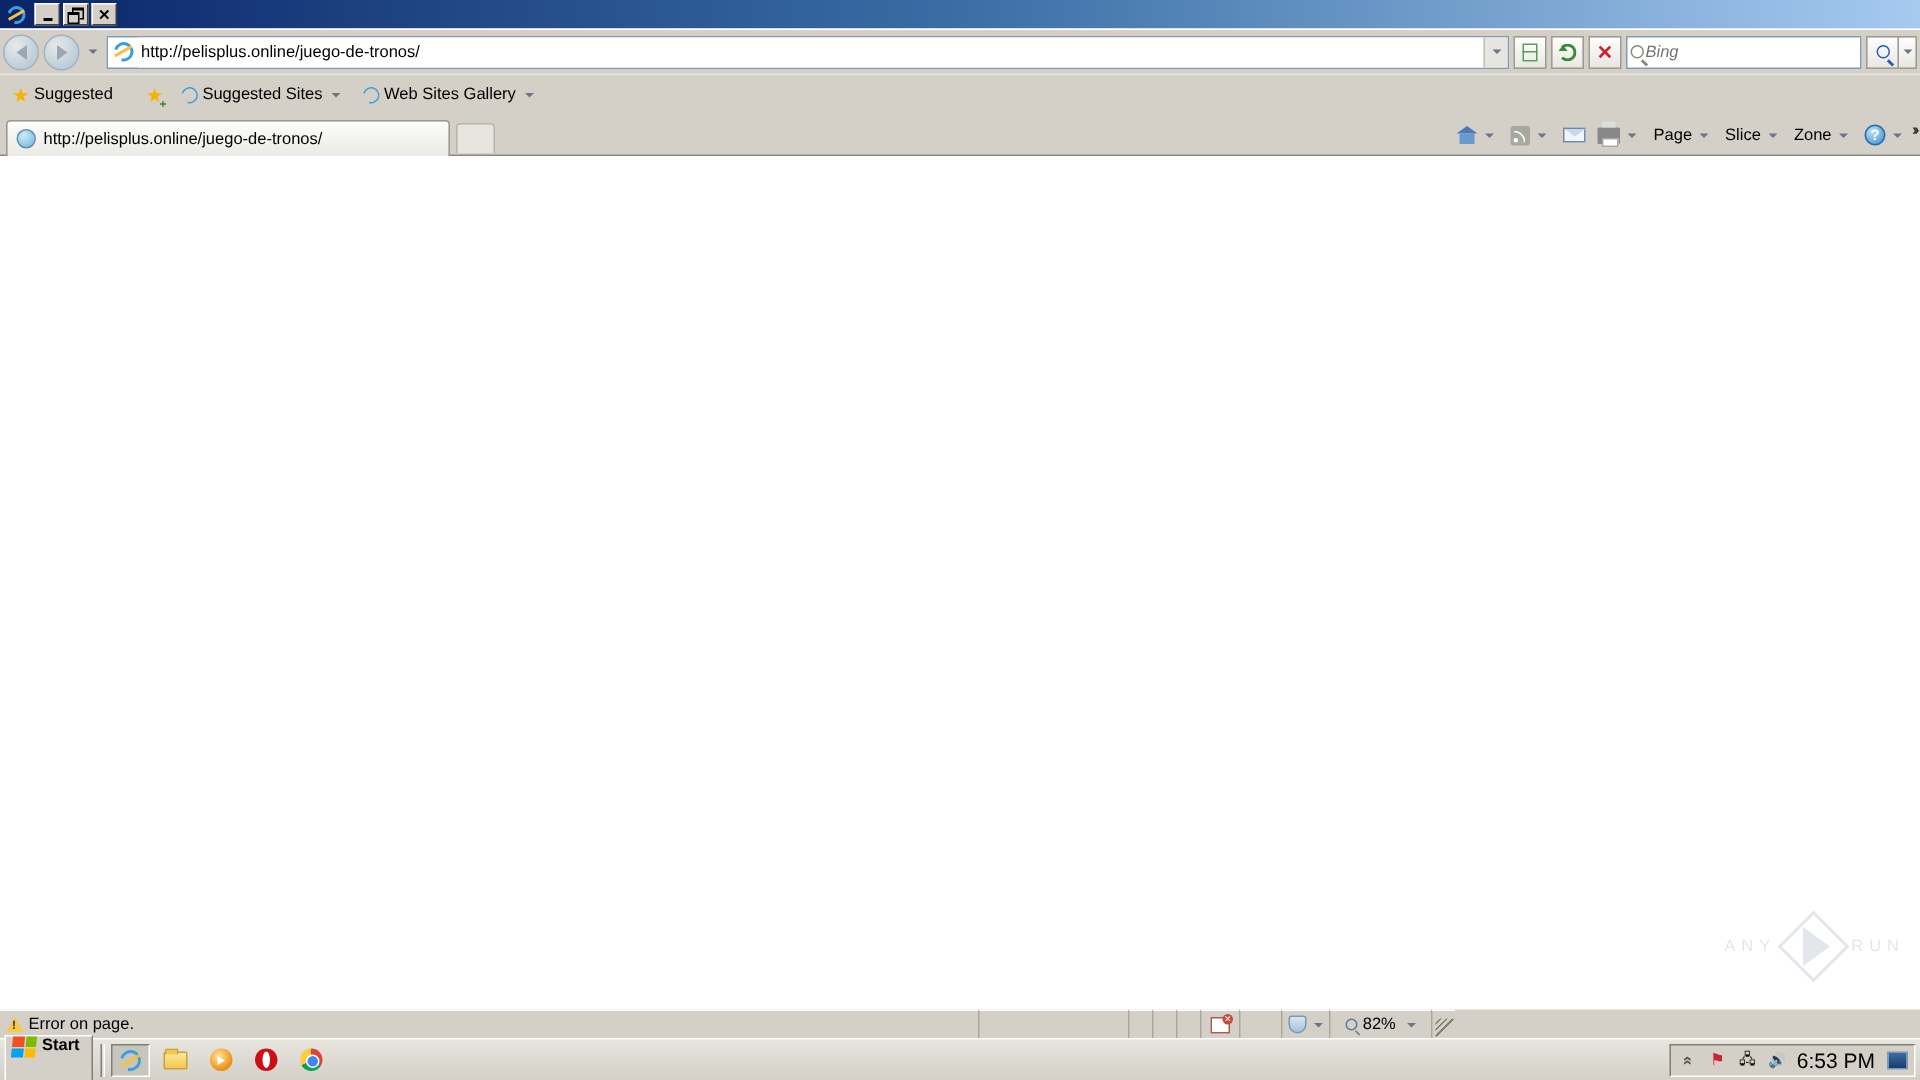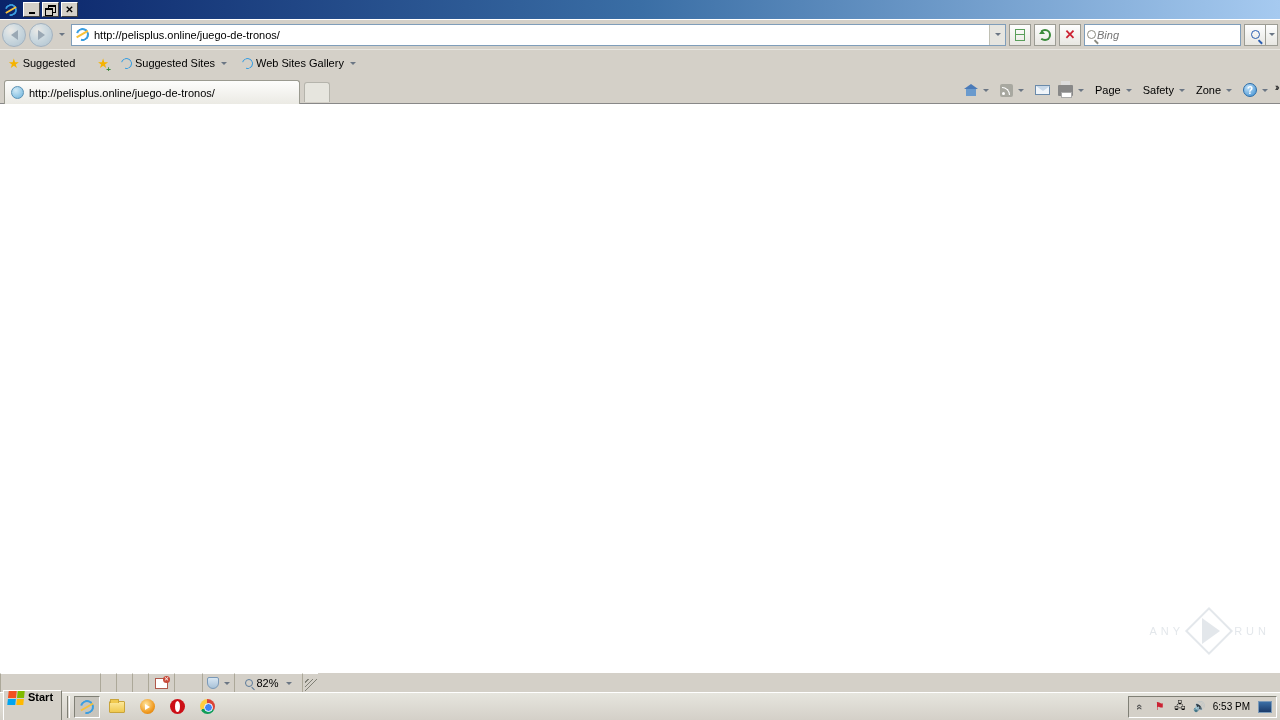--- a/index.html
+++ b/index.html
@@ -126,21 +126,21 @@
 .opera-i::after { content: ''; position: absolute; left: 5px; top: 2px; width: 5px; height: 11px; border-radius: 50%; background: #fff; }
 .chrome-i { width: 15px; height: 15px; border-radius: 50%; background: conic-gradient(#db4437 0 120deg, #0f9d58 120deg 240deg, #ffcd40 240deg 360deg); position: relative; }
 .chrome-i::after { content: ''; position: absolute; left: 4px; top: 4px; width: 7px; height: 7px; border-radius: 50%; background: #4285f4; border: 1.5px solid #fff; }
 .task-spacer { flex: 1; }
 .tray { display: flex; align-items: center; height: 22px; border: 1px solid #808076; border-right-color: #fff; border-bottom-color: #fff; padding: 0 4px; margin: 0 3px; gap: 6px; background: #d4d0c8; }
 .tray-ico { width: 14px; height: 14px; display: flex; align-items: center; justify-content: center; font-size: 11px; }
 .flag-ico::before { content: '⚑'; color: #c23; }
 .net-ico::before { content: '🖧'; font-size: 10px; }
 .vol-ico::before { content: '🔊'; font-size: 10px; }
 .expand-ico::before { content: '«'; transform: rotate(90deg); display: inline-block; color: #555; font-weight: bold; }
-.clock { font-size: 10px; padding-right: 2px; }
+.clock { font-size: 14px; padding-right: 2px; }
 .desk-i { width: 14px; height: 12px; background: linear-gradient(#3a6ea5, #1a3a6a); border: 1px solid #7a99b8; }
 
 
 .watermark { position: absolute; right: 10px; bottom: 72px; font-size: 34px; color: rgba(210, 216, 222, 0.62); font-weight: 300; letter-spacing: 4px; display: flex; align-items: center; gap: 8px; pointer-events: none; font-family: "Segoe UI", sans-serif;}
 .watermark .play { width: 0; height: 0; border-left: 18px solid rgba(210, 216, 222, 0.62); border-top: 13px solid transparent; border-bottom: 13px solid transparent; }
 .watermark .play-outer { width: 34px; height: 34px; border: 2px solid rgba(210, 216, 222, 0.62); transform: rotate(45deg); display:flex; align-items:center; justify-content:center;}
 .watermark .play-outer > div { transform: rotate(-45deg) translateX(2px); }
 </style>
 </head>
 <body>
@@ -239,21 +239,21 @@
       </div>
     <div class="cmditem">
         <span class="print-icon"></span>
         <span class="tinyarrow"></span>
       </div>
     <div class="cmditem">
         <span>Page</span>
         <span class="tinyarrow"></span>
       </div>
     <div class="cmditem">
-        <span>Safety</span>
+        <span>Slice</span>
         <span class="tinyarrow"></span>
       </div>
     <div class="cmditem">
         <span>Zone</span>
         <span class="tinyarrow"></span>
       </div>
     <div class="cmditem">
         <span class="help-icon">?</span>
         <span class="tinyarrow"></span>
       </div>
@@ -265,20 +265,24 @@
 
 <div class="watermark">
   <span>ANY</span>
   <span class="play-outer">
       <div class="play"></div>
     </span>
   <span>RUN</span>
 </div>
 
 <div class="statusbar">
+  <div class="status-cell first">
+    <span class="warn-tri"></span>
+    <span>Error on page.</span>
+  </div>
   <div class="status-cell status-empty-a"></div>
   <div class="status-cell status-empty-b"></div>
   <div class="status-cell status-empty-c"></div>
   <div class="status-cell status-empty-d"></div>
   <div class="status-cell popup-cell">
       <span class="popup-icon"></span>
     </div>
   <div class="status-cell empty-e"></div>
   <div class="status-cell sec-cell">
     <span class="shield"></span>

